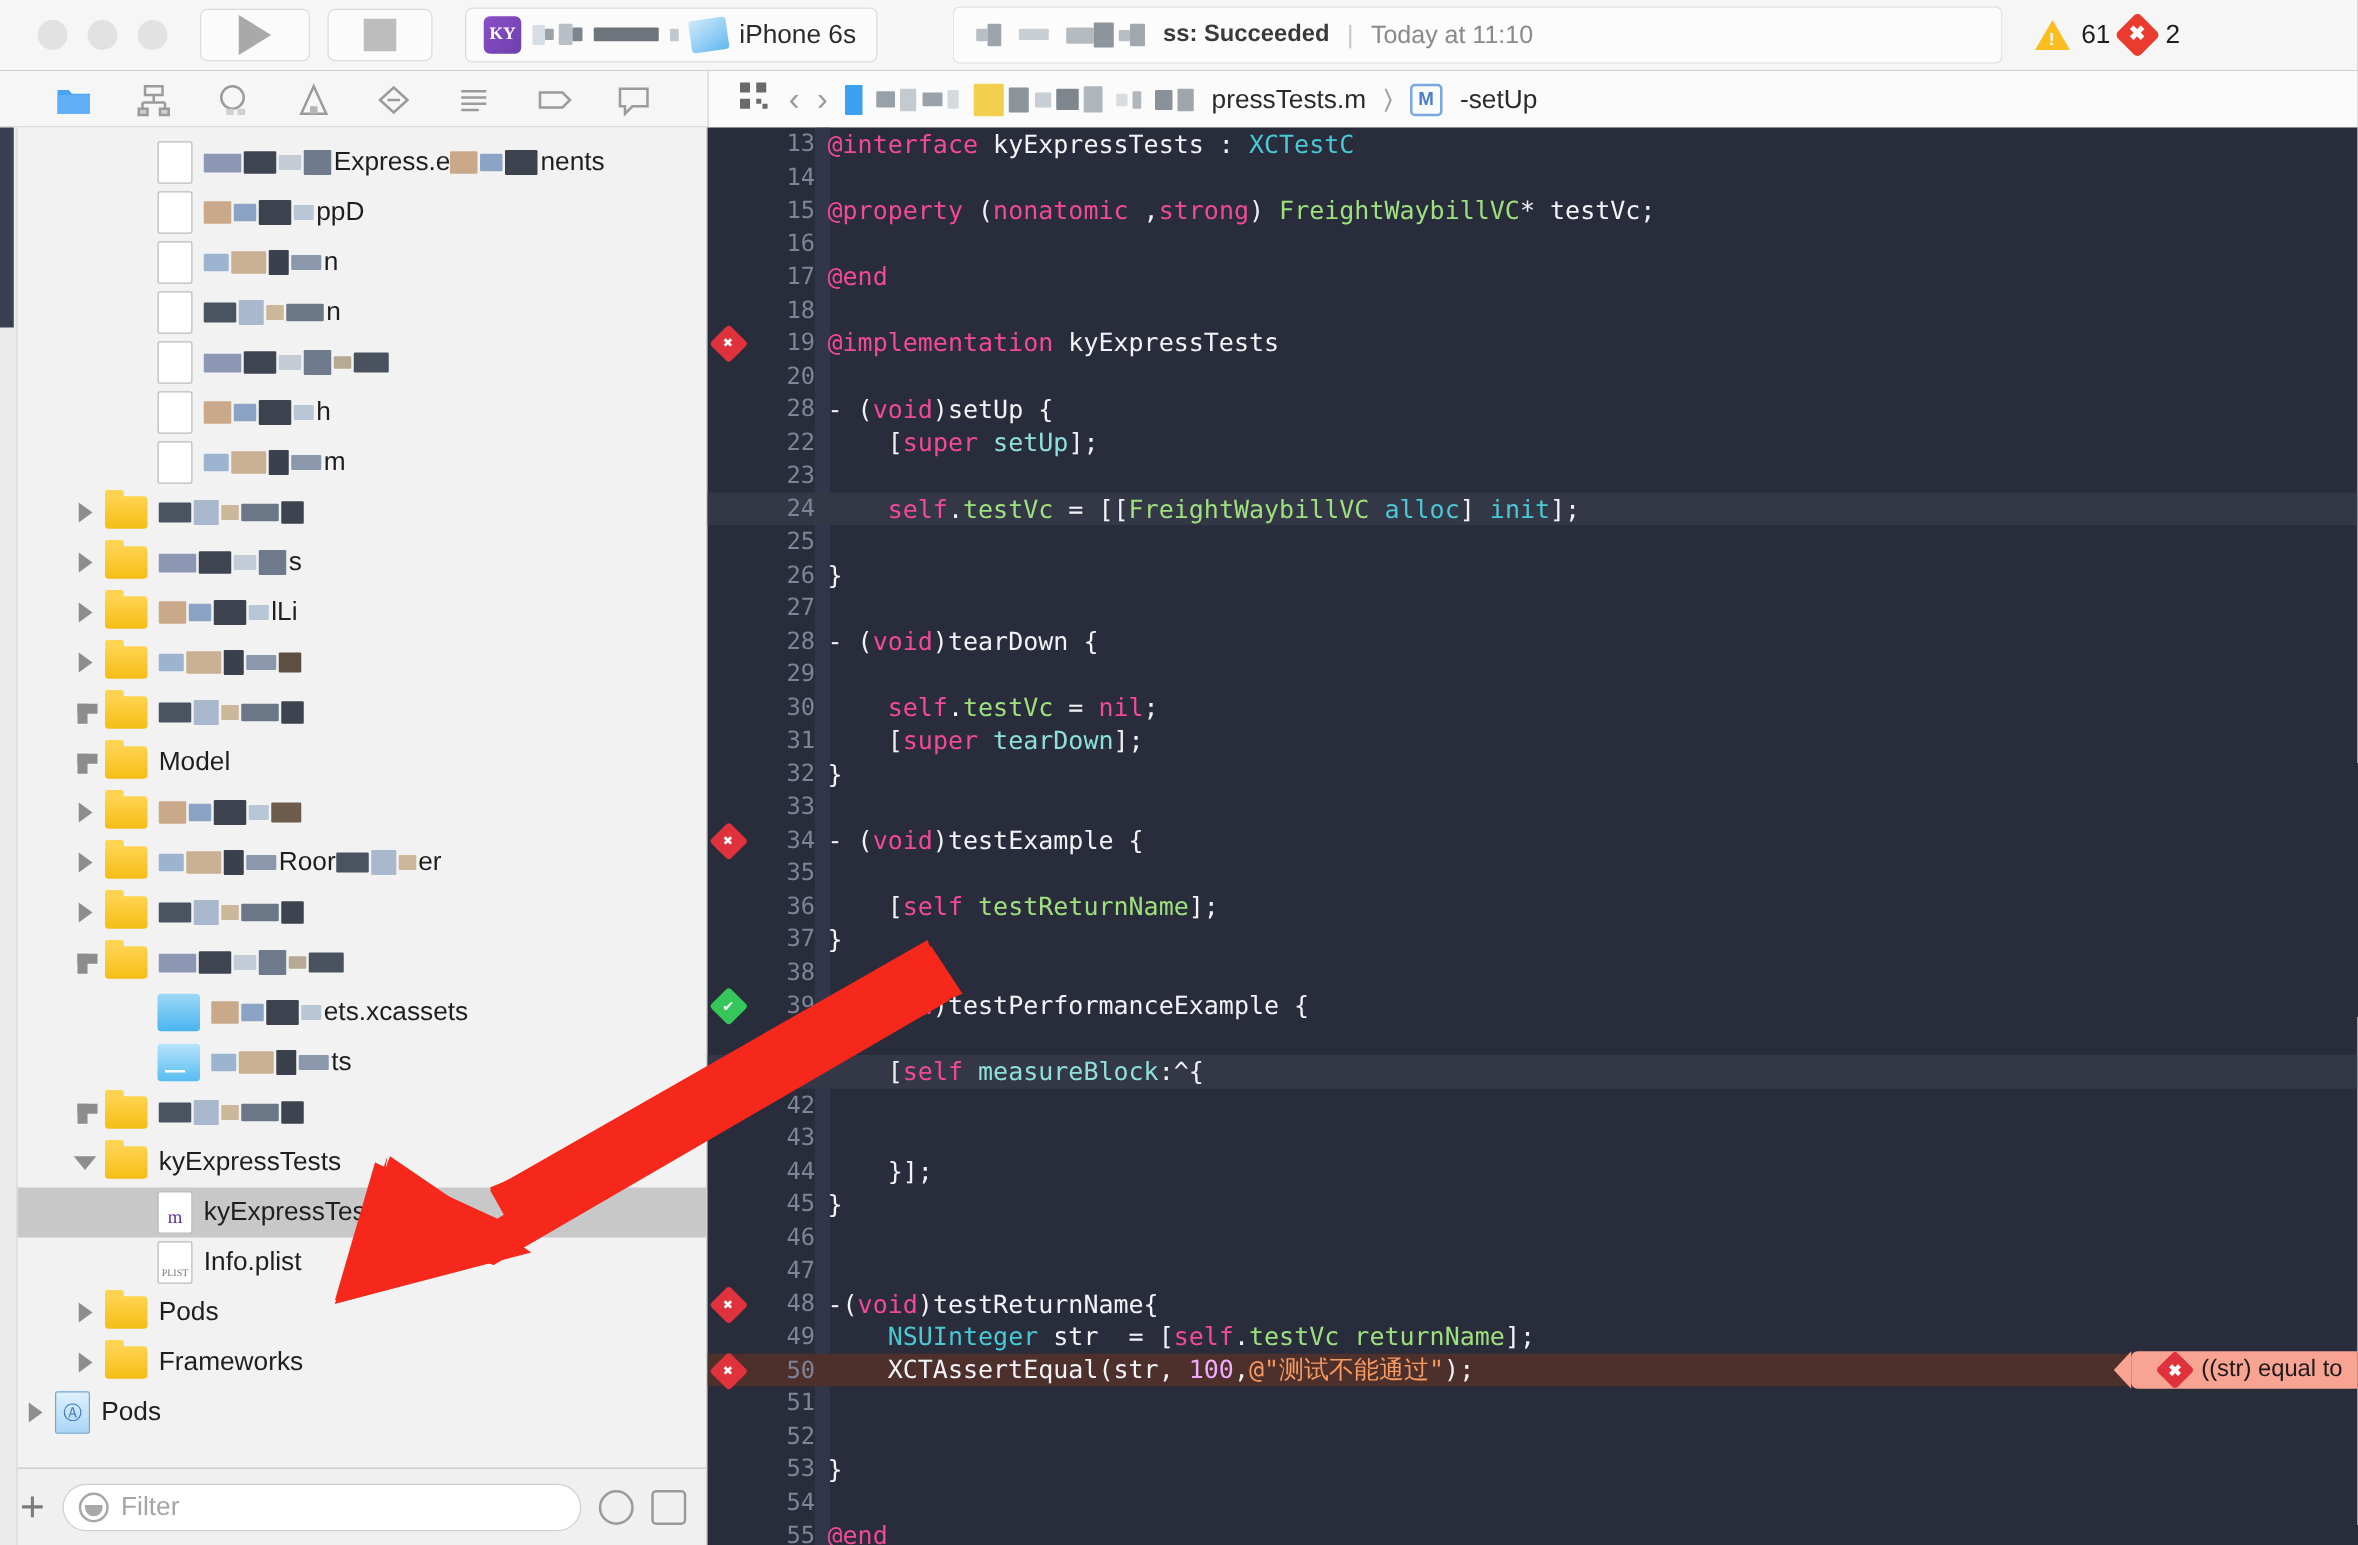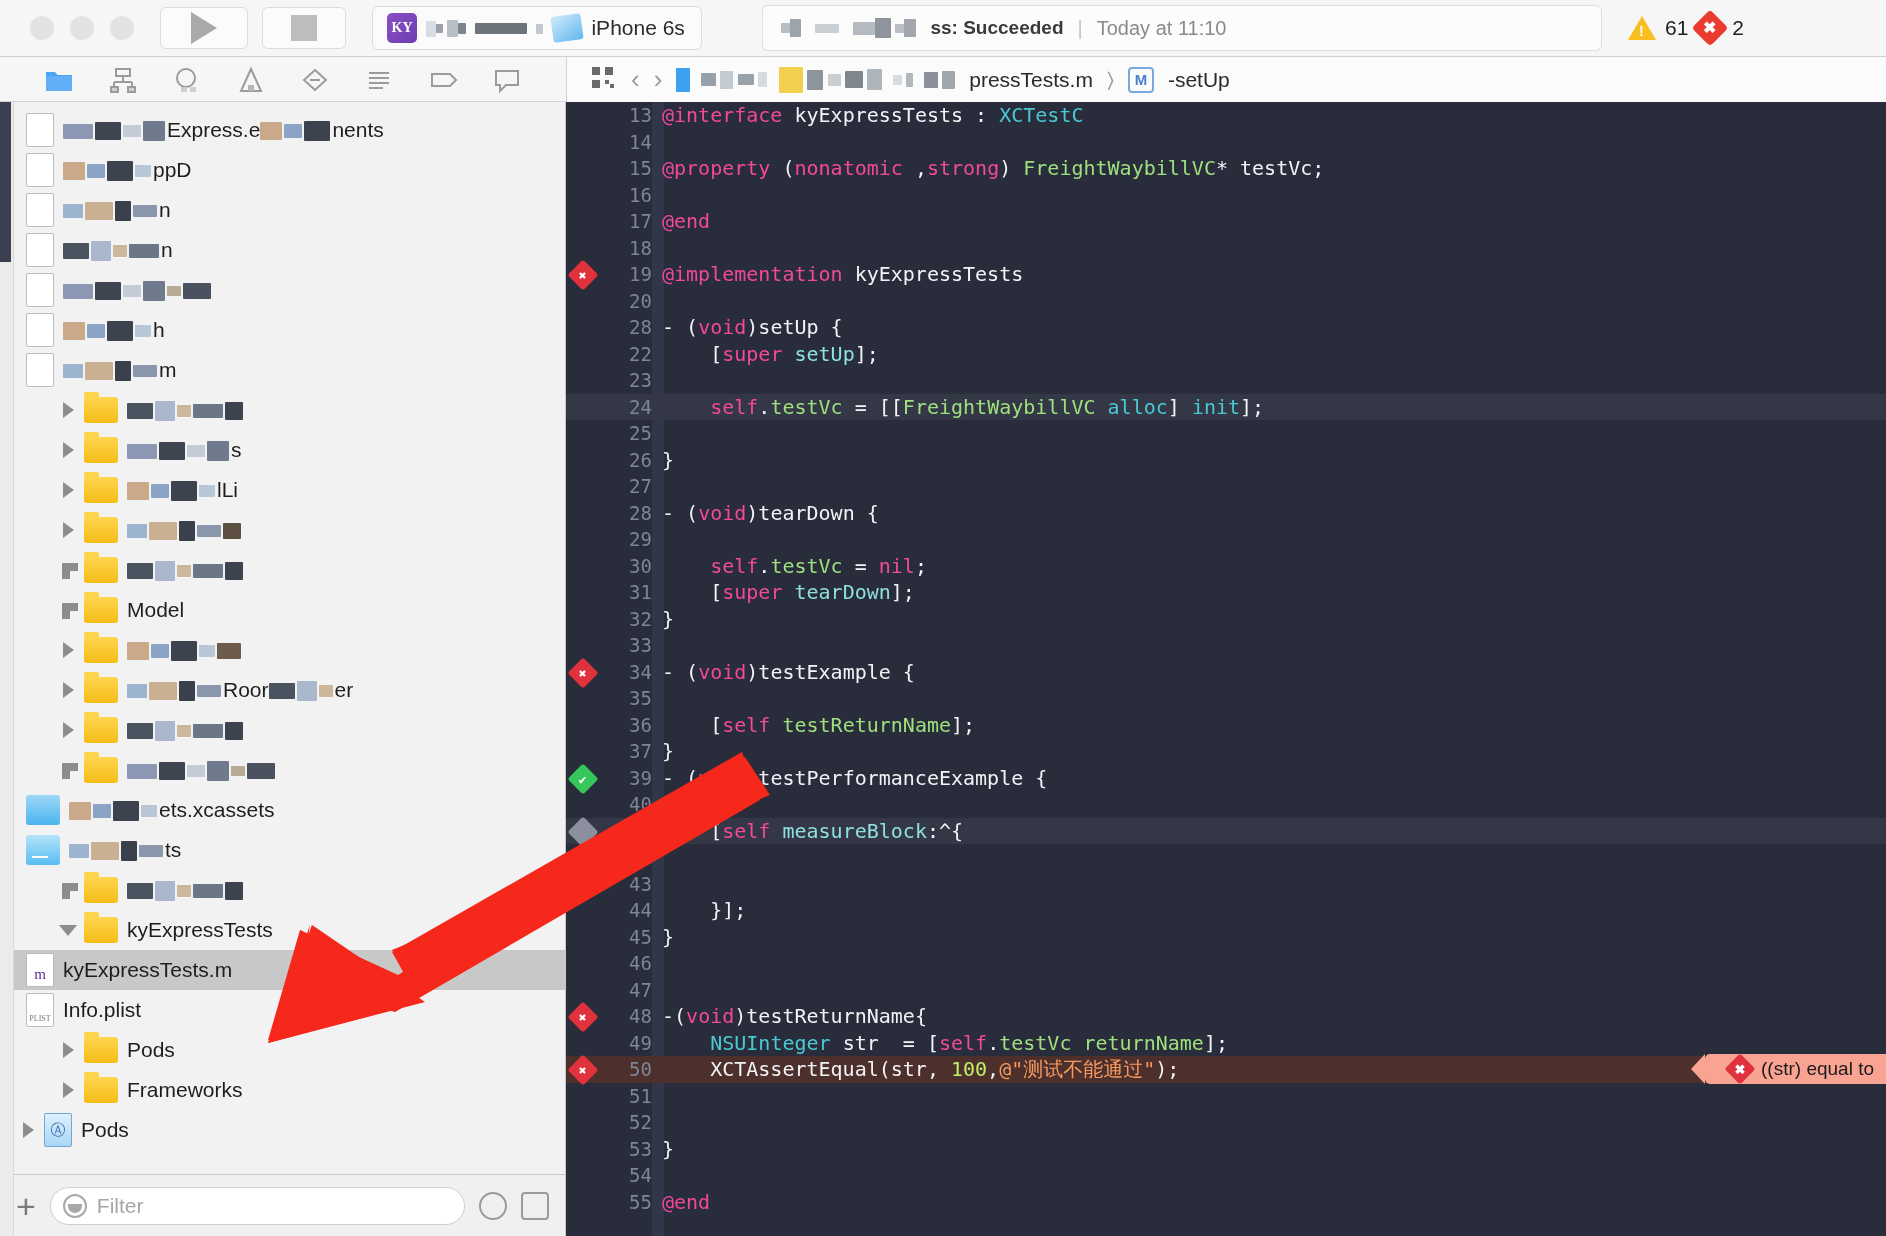--- a/index.html
+++ b/index.html
@@ -160,21 +160,21 @@
     font-size:15px;color:#5b2e8e;display:flex;align-items:flex-end;justify-content:center;
     font-family:"Liberation Serif",serif; padding-bottom:3px;
   }
   .fileicon.plist{color:#777;font-size:8px;}
   .podsicon{
     width:28px;height:34px;flex:0 0 28px;margin-right:9px;
     background:linear-gradient(#dff0fc,#a9d6f6);border:1px solid #6fa7d4;border-radius:2px;
     display:flex;align-items:center;justify-content:center;color:#3c78b5;font-size:15px;
   }
   .indent0{padding-left:18px;} .indent1{padding-left:58px;}
-  .indent2{}
+  .indent2{padding-left:100px;}
 
   .nav-footer {
     position:absolute;bottom:0;left:0;right:0;height:62px;background:#f0f0f0;
     border-top:1px solid #c7c7c7;display:flex;align-items:center;padding:0 16px;gap:14px;
   }
   .plus{font-size:34px;color:#7b7b7b;line-height:1;}
   .filter-field{
     flex:1;height:38px;border:1px solid #cfcfcf;border-radius:19px;background:#fff;
     display:flex;align-items:center;padding:0 12px;gap:10px;
   }
@@ -207,21 +207,21 @@
     display:flex;align-items:center;justify-content:center;}
   .gmark.ok b{transform:rotate(-45deg);color:#fff;font-size:13px;line-height:1;}
   .gmark.diamond{background:#8b8f9e;transform:rotate(45deg);border-radius:3px;}
   .ctext{position:absolute;left:96px;}
   .sidebarstrip{position:absolute;left:86px;top:0;width:12px;bottom:0;background:#32364a;}
 
   .k{color:#f2499b;}
   .w{color:#f2f3f7;}     
   .cls{color:#9fe07e;}   
   .sel2{color:#8ee0de;}  
-  .num{color:#bef264;}   
+  .num{color:#f0abfc;}   
   .str{color:#f79a60;}
   .type{color:#49c9d4;}
 
   .errballoon{
     position:absolute;right:0;height:30px;background:#f9a392;border-radius:5px 0 0 5px;
     display:flex;align-items:center;gap:10px;padding:0 12px 0 24px;
     font-family:"Liberation Sans",sans-serif;font-size:19px;color:#1b1b1b;white-space:nowrap;
   }
   .errballoon::before{
     content:"";position:absolute;left:-14px;top:0;border-top:15px solid transparent;
@@ -571,20 +571,21 @@
         <div class="cline"><span class="lnum">28</span><span class="ctext"><span class="w">- (</span><span class="k">void</span><span class="w">)tearDown {</span></span></div>
         <div class="cline"><span class="lnum">29</span><span class="ctext"></span></div>
         <div class="cline"><span class="lnum">30</span><span class="ctext"><span class="w">    </span><span class="k">self</span><span class="w">.</span><span class="cls">testVc</span><span class="w"> = </span><span class="k">nil</span><span class="w">;</span></span></div>
         <div class="cline"><span class="lnum">31</span><span class="ctext"><span class="w">    [</span><span class="k">super</span><span class="w"> </span><span class="sel2">tearDown</span><span class="w">];</span></span></div>
         <div class="cline"><span class="lnum">32</span><span class="ctext"><span class="w">}</span></span></div>
         <div class="cline"><span class="lnum">33</span><span class="ctext"></span></div>
         <div class="cline"><span class="gmark err"><b>✖</b></span><span class="lnum">34</span><span class="ctext"><span class="w">- (</span><span class="k">void</span><span class="w">)testExample {</span></span></div>
         <div class="cline"><span class="lnum">35</span><span class="ctext"></span></div>
         <div class="cline"><span class="lnum">36</span><span class="ctext"><span class="w">    [</span><span class="k">self</span><span class="w"> </span><span class="cls">testReturnName</span><span class="w">];</span></span></div>
         <div class="cline"><span class="lnum">37</span><span class="ctext"><span class="w">}</span></span></div>
+        <div class="cline"><span class="lnum">38</span><span class="ctext"></span></div>
         <div class="cline"><span class="gmark ok"><b>✔</b></span><span class="lnum">39</span><span class="ctext"><span class="w">- (</span><span class="k">void</span><span class="w">)testPerformanceExample {</span></span></div>
         <div class="cline"><span class="lnum">40</span><span class="ctext"></span></div>
         <div class="cline hl"><span class="gmark diamond"></span><span class="lnum">41</span><span class="ctext"><span class="w">    [</span><span class="k">self</span><span class="w"> </span><span class="sel2">measureBlock</span><span class="w">:^{</span></span></div>
         <div class="cline"><span class="lnum">42</span><span class="ctext"></span></div>
         <div class="cline"><span class="lnum">43</span><span class="ctext"></span></div>
         <div class="cline"><span class="lnum">44</span><span class="ctext"><span class="w">    }];</span></span></div>
         <div class="cline"><span class="lnum">45</span><span class="ctext"><span class="w">}</span></span></div>
         <div class="cline"><span class="lnum">46</span><span class="ctext"></span></div>
         <div class="cline"><span class="lnum">47</span><span class="ctext"></span></div>
         <div class="cline"><span class="gmark err"><b>✖</b></span><span class="lnum">48</span><span class="ctext"><span class="w">-(</span><span class="k">void</span><span class="w">)testReturnName{</span></span></div>

